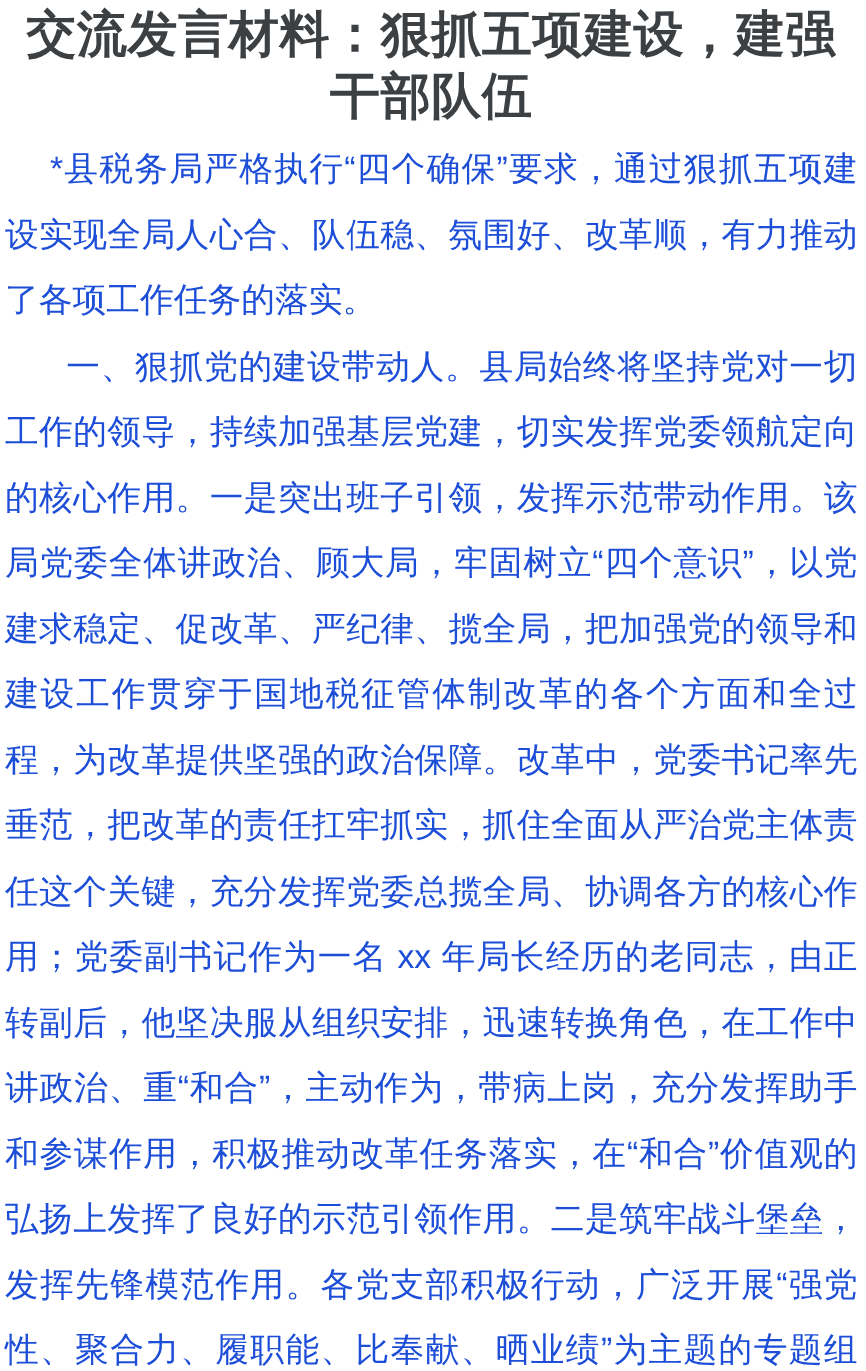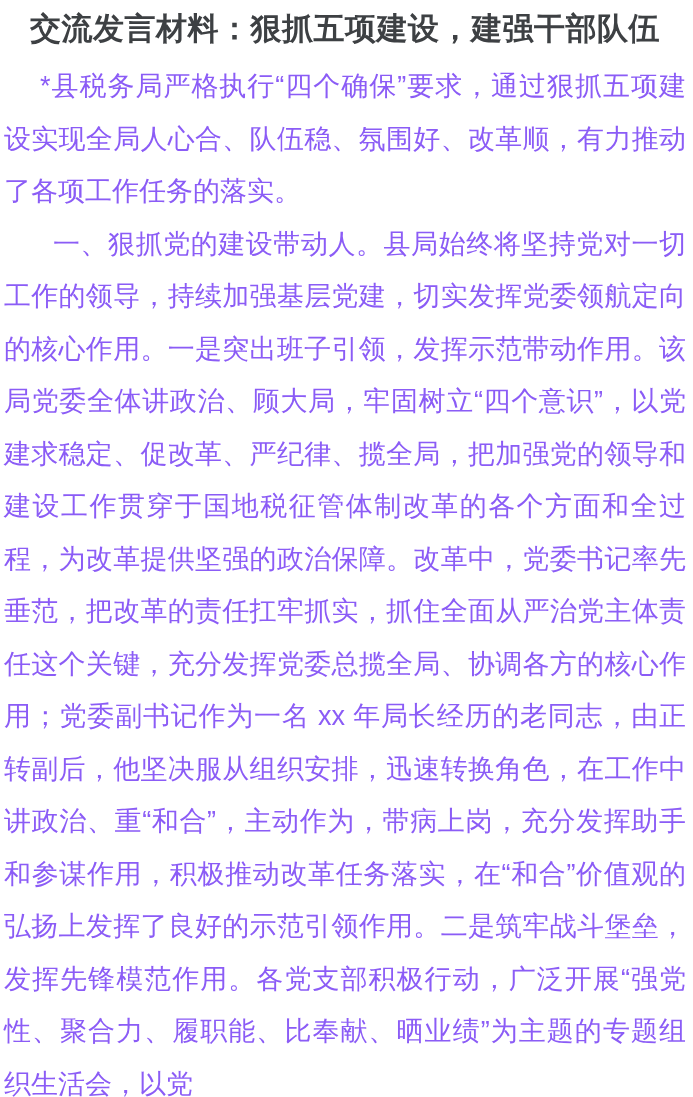--- a/index.html
+++ b/index.html
@@ -13,32 +13,32 @@
       overflow: hidden;
       font-family: "Liberation Sans", sans-serif;
     }
     .doc {
       box-sizing: border-box;
       width: 693px;
       padding: 2px 7px 0 4px;
     }
     .doc-title {
       margin: 2px 0 7px 0;
-      font-size: 31px;
+      font-size: 40px;
       line-height: 49px;
       font-weight: bold;
       text-align: center;
       color: #3d4043;
       letter-spacing: 0.5px;
     }
     .para {
       margin: 0;
       font-size: 27px;
       line-height: 52.5px;
-      color: #8b5cf6;
+      color: #1d4ed8;
       text-align: justify;
       text-justify: inter-ideograph;
       word-break: break-all;
     }
     .indent-intro {
       text-indent: 36px;
     }
     .indent-section {
       text-indent: 49px;
     }

